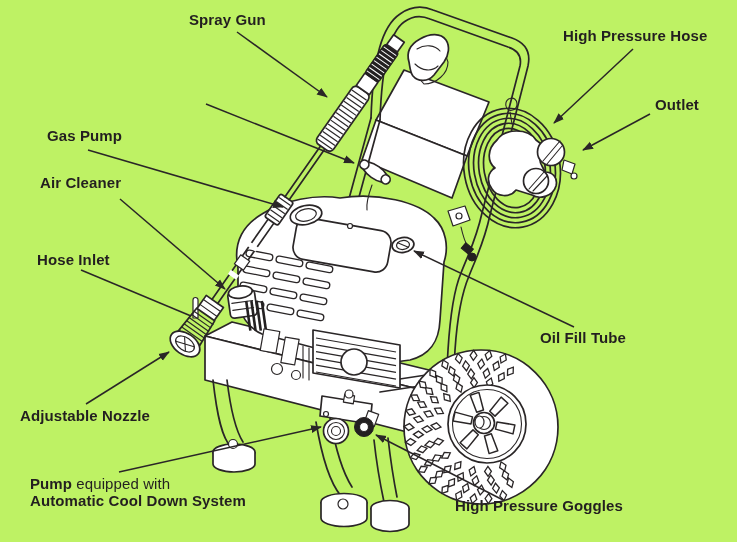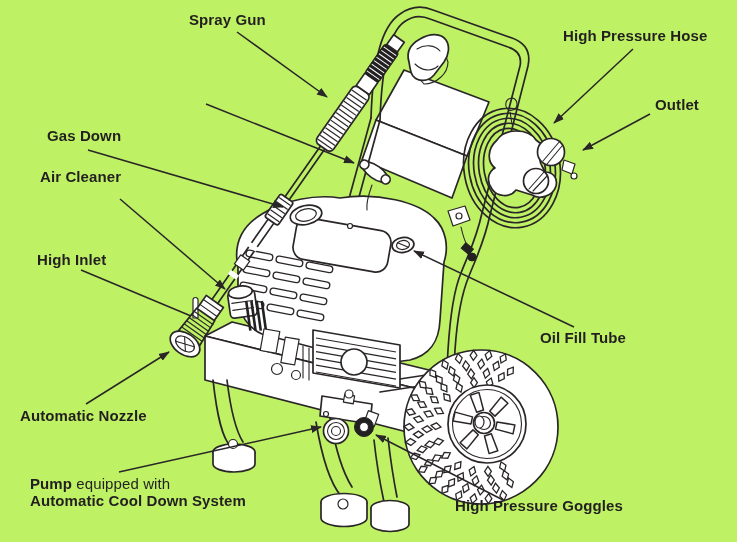--- a/index.html
+++ b/index.html
@@ -326,23 +326,23 @@
     <line class="leader" x1="86" y1="404" x2="169" y2="352" marker-end="url(#arw)"></line>
     <line class="leader" x1="119" y1="472" x2="321" y2="427" marker-end="url(#arw)"></line>
     <line class="leader" x1="633" y1="49" x2="554" y2="123" marker-end="url(#arw)"></line>
     <line class="leader" x1="650" y1="114" x2="583" y2="150" marker-end="url(#arw)"></line>
     <line class="leader" x1="574" y1="327" x2="414" y2="251" marker-end="url(#arw)"></line>
     <line class="leader" x1="503" y1="500" x2="376" y2="435" marker-end="url(#arw)"></line>
   </g>
 </svg>
 
 <div class="lbl" style="left:189px;top:11px">Spray Gun</div>
-<div class="lbl" style="left:47px;top:127px">Gas Down</div>
-<div class="lbl" style="left:40px;top:168px">Air Cleaner</div>
-<div class="lbl" style="left:37px;top:251px">High Inlet</div>
-<div class="lbl" style="left:20px;top:407px">Automatic Nozzle</div>
+<div class="lbl" style="left:47px;top:127px">Gas Pump</div>
+<div class="lbl" style="left:40px;top:174px">Air Cleaner</div>
+<div class="lbl" style="left:37px;top:251px">Hose Inlet</div>
+<div class="lbl" style="left:20px;top:407px">Adjustable Nozzle</div>
 <div class="lbl" style="left:563px;top:27px">High Pressure Hose</div>
 <div class="lbl" style="left:30px;top:475px"><span>Pump</span><span class="reg"> equipped with</span><div>Automatic Cool Down System</div></div>
 <div class="lbl" style="left:655px;top:96px">Outlet</div>
 <div class="lbl" style="left:540px;top:329px">Oil Fill Tube</div>
 <div class="lbl" style="left:455px;top:497px">High Pressure Goggles</div>
 
 </div>
 
 </body></html>

